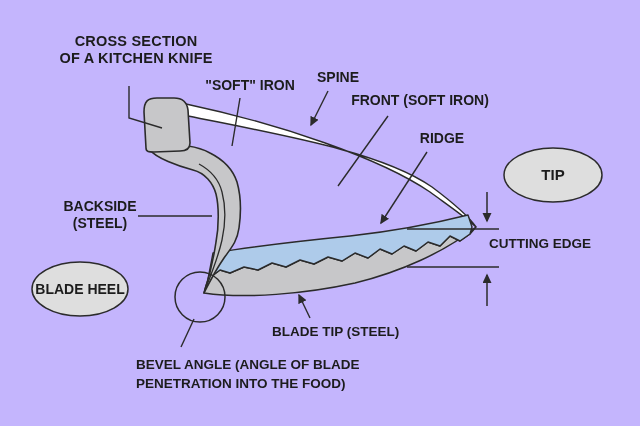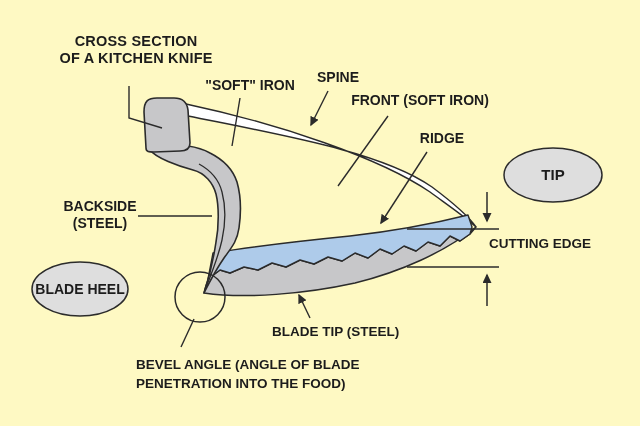--- a/index.html
+++ b/index.html
@@ -1,16 +1,16 @@
 <!DOCTYPE html>
 <html><head>
 <meta charset="utf-8">
 <style>
   html,body{margin:0;padding:0;background:#ffffff;}
-  .stage{position:relative;width:640px;height:426px;background:#fef9c3;overflow:hidden;
+  .stage{position:relative;width:640px;height:426px;background:#c4b5fd;overflow:hidden;
          font-family:"Liberation Sans",sans-serif;}
   svg{display:block}
   text{font-family:"Liberation Sans","DejaVu Sans",sans-serif;font-weight:700;fill:#1c1c1c;}
   .lbl{font-size:14px;}
   .lbl-sm{font-size:13.5px;}
   .title-txt{font-size:14.5px;letter-spacing:.2px;}
 </style>
 </head>
 <body>
 

